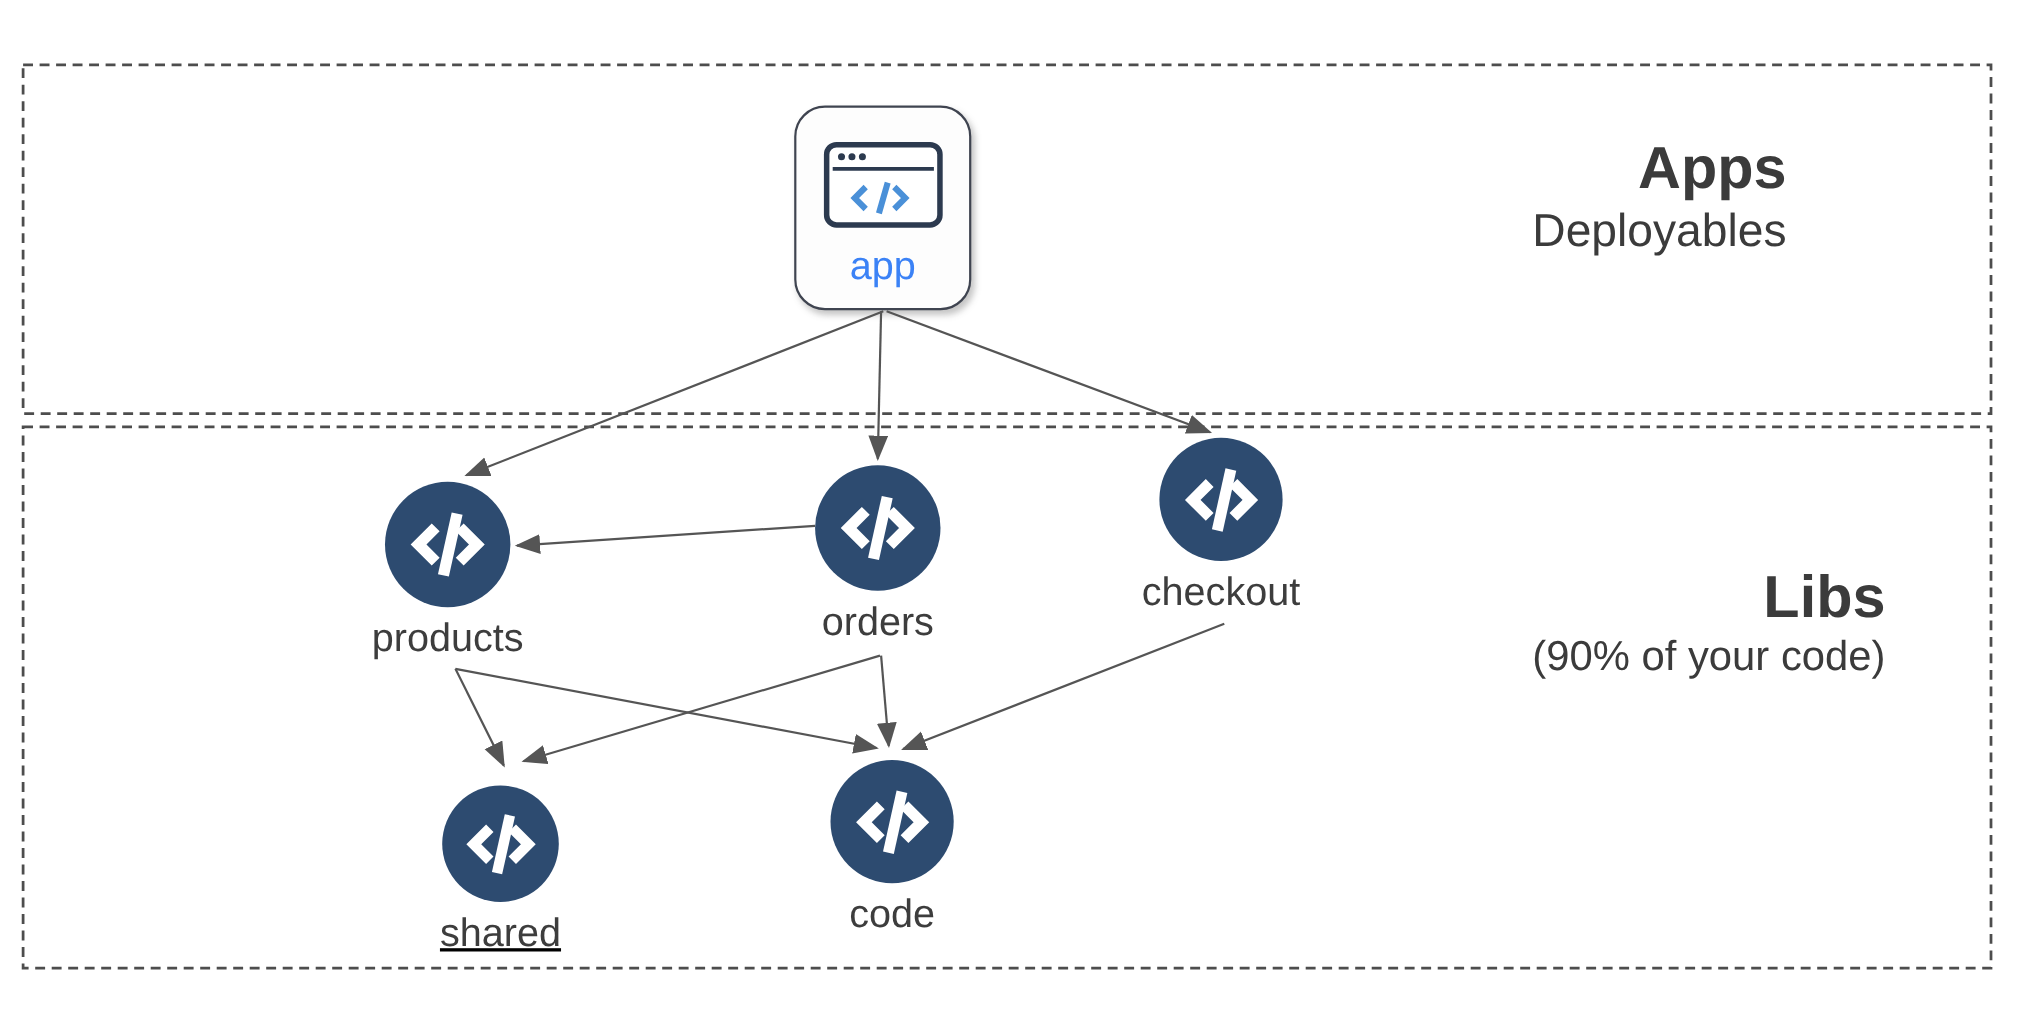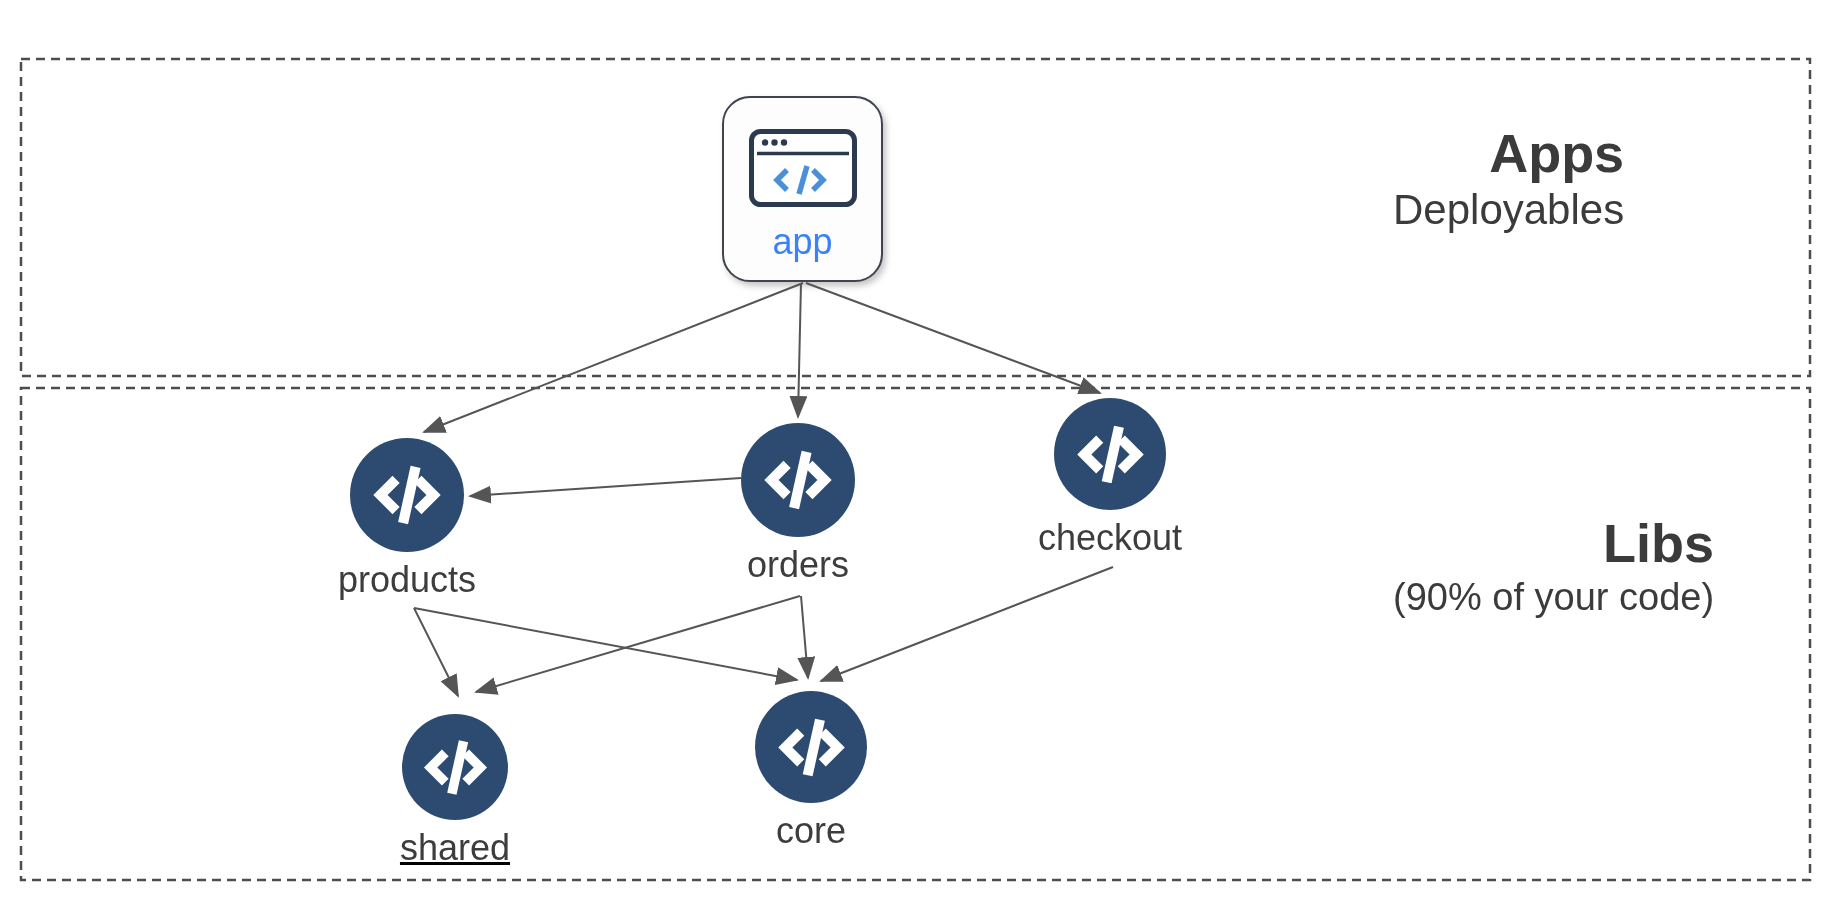--- a/index.html
+++ b/index.html
@@ -136,21 +136,21 @@
     </div>
     <div class="node-label">shared</div>
   </div>
 
   <div class="node" style="left:711px;top:691px;">
     <div class="circle" style="width:112px;height:112px;">
       <svg width="77" height="77" viewBox="0 0 100 100">
           <use href="#code-glyph"></use>
         </svg>
     </div>
-    <div class="node-label">core</div>
+    <div class="node-label">code</div>
   </div>
 
   <div id="apps-label" class="section-label" style="left:1393px;top:122px;">
     <div class="section-title">Apps</div>
     <div class="section-subtitle">Deployables</div>
   </div>
 
   <div id="libs-label" class="section-label" style="left:1393px;top:512px;">
     <div class="section-title">Libs</div>
     <div class="section-subtitle">(90% of your code)</div>

